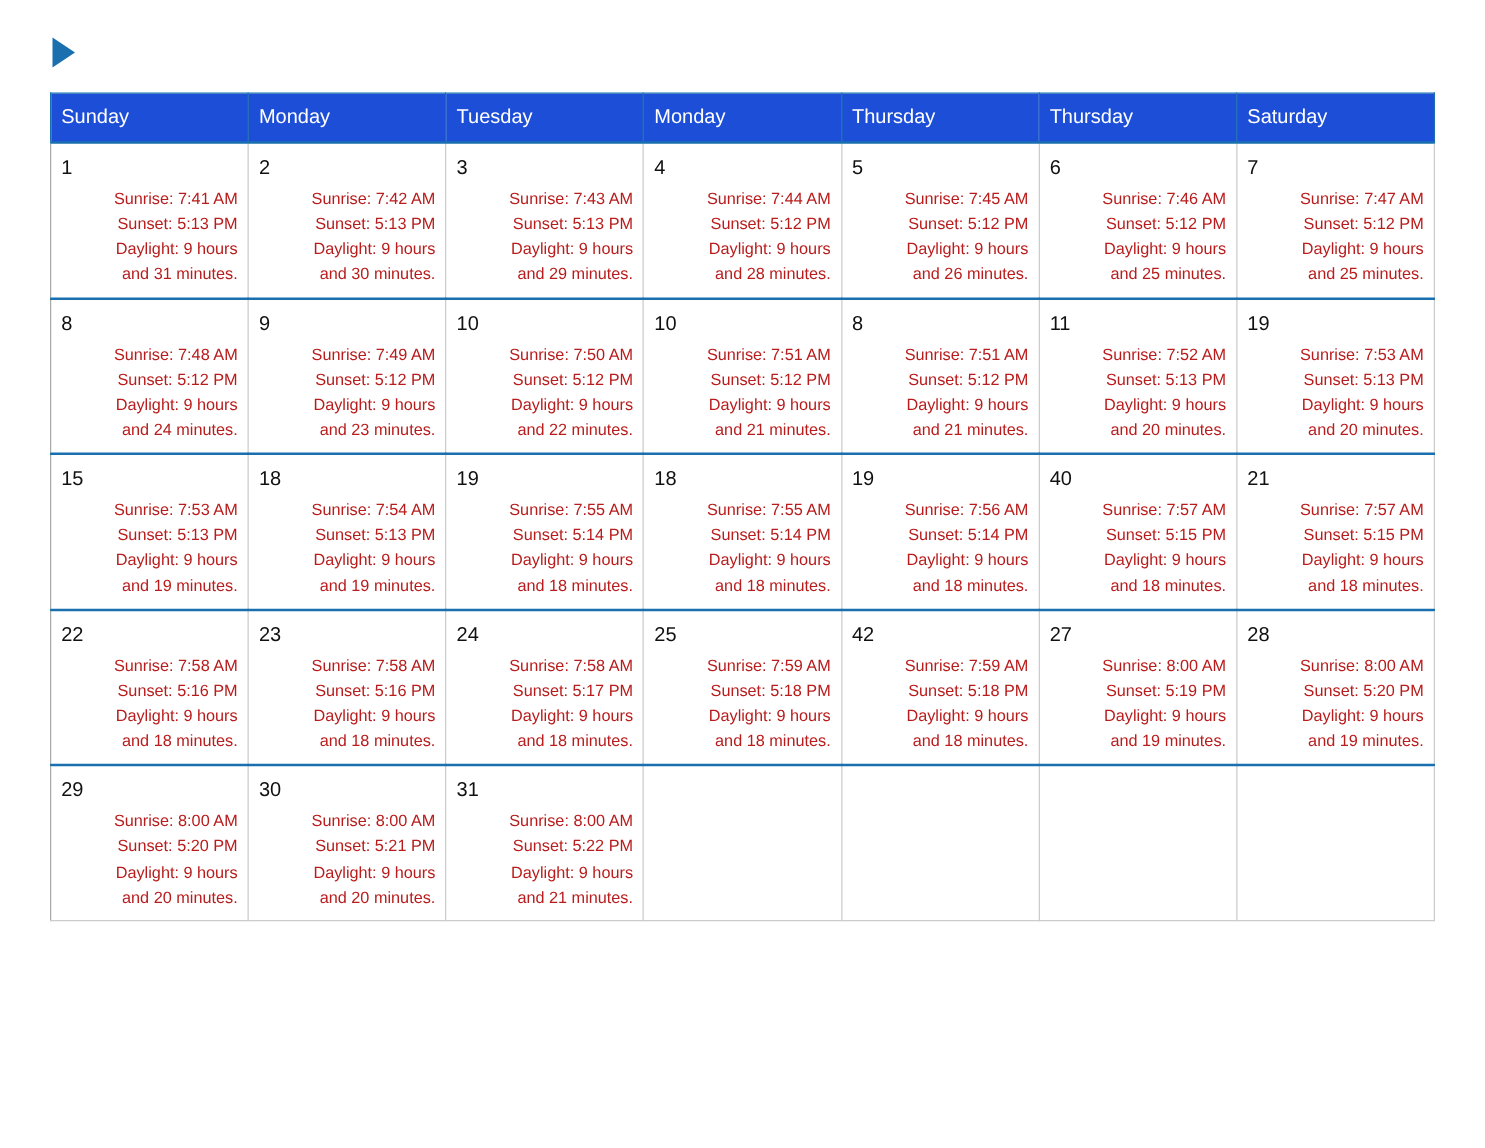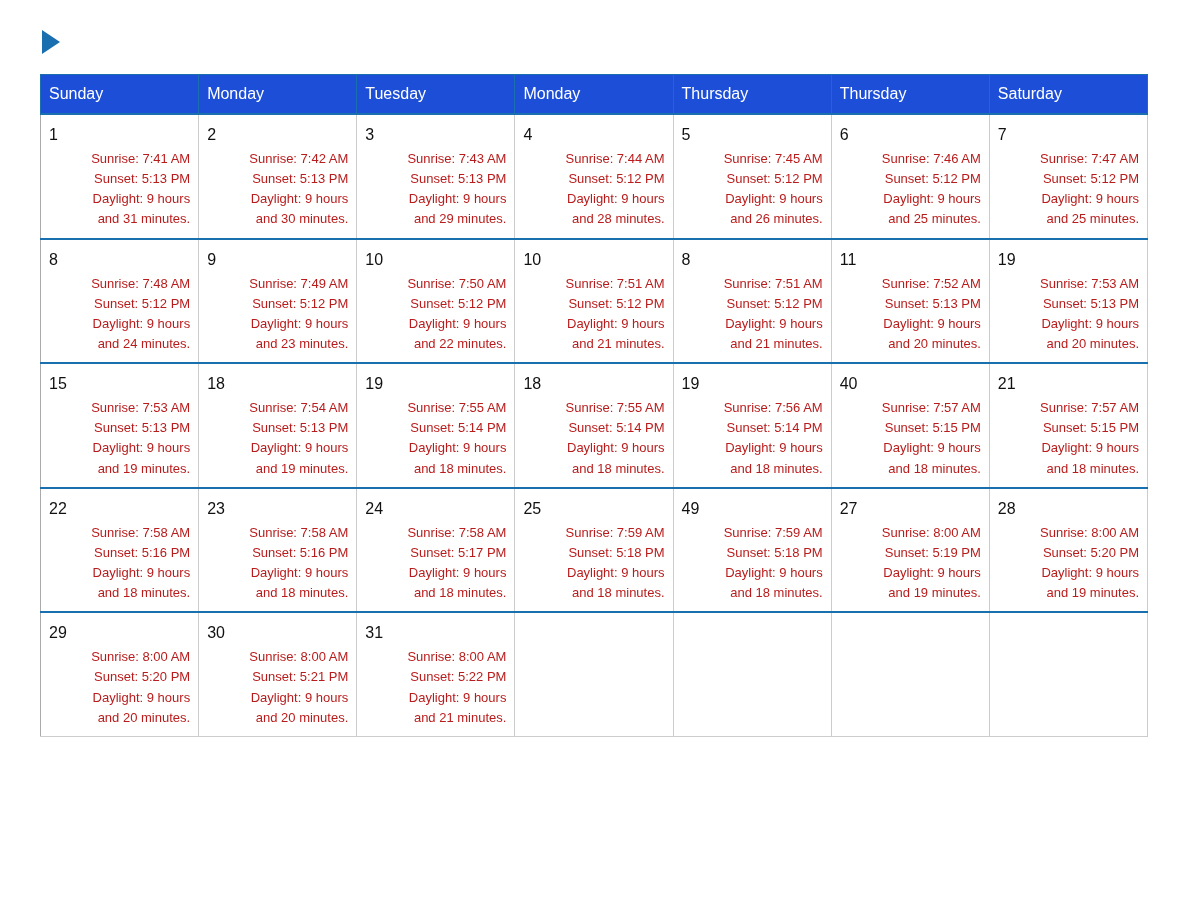--- a/index.html
+++ b/index.html
@@ -241,21 +241,21 @@
         </td>
         <td>
           <span class="day-number">24</span>
           <div class="day-info">Sunrise: 7:58 AM<br>Sunset: 5:17 PM<br>Daylight: 9 hours<br>and 18 minutes.</div>
         </td>
         <td>
           <span class="day-number">25</span>
           <div class="day-info">Sunrise: 7:59 AM<br>Sunset: 5:18 PM<br>Daylight: 9 hours<br>and 18 minutes.</div>
         </td>
         <td>
-          <span class="day-number">49</span>
+          <span class="day-number">42</span>
           <div class="day-info">Sunrise: 7:59 AM<br>Sunset: 5:18 PM<br>Daylight: 9 hours<br>and 18 minutes.</div>
         </td>
         <td>
           <span class="day-number">27</span>
           <div class="day-info">Sunrise: 8:00 AM<br>Sunset: 5:19 PM<br>Daylight: 9 hours<br>and 19 minutes.</div>
         </td>
         <td>
           <span class="day-number">28</span>
           <div class="day-info">Sunrise: 8:00 AM<br>Sunset: 5:20 PM<br>Daylight: 9 hours<br>and 19 minutes.</div>
         </td>

